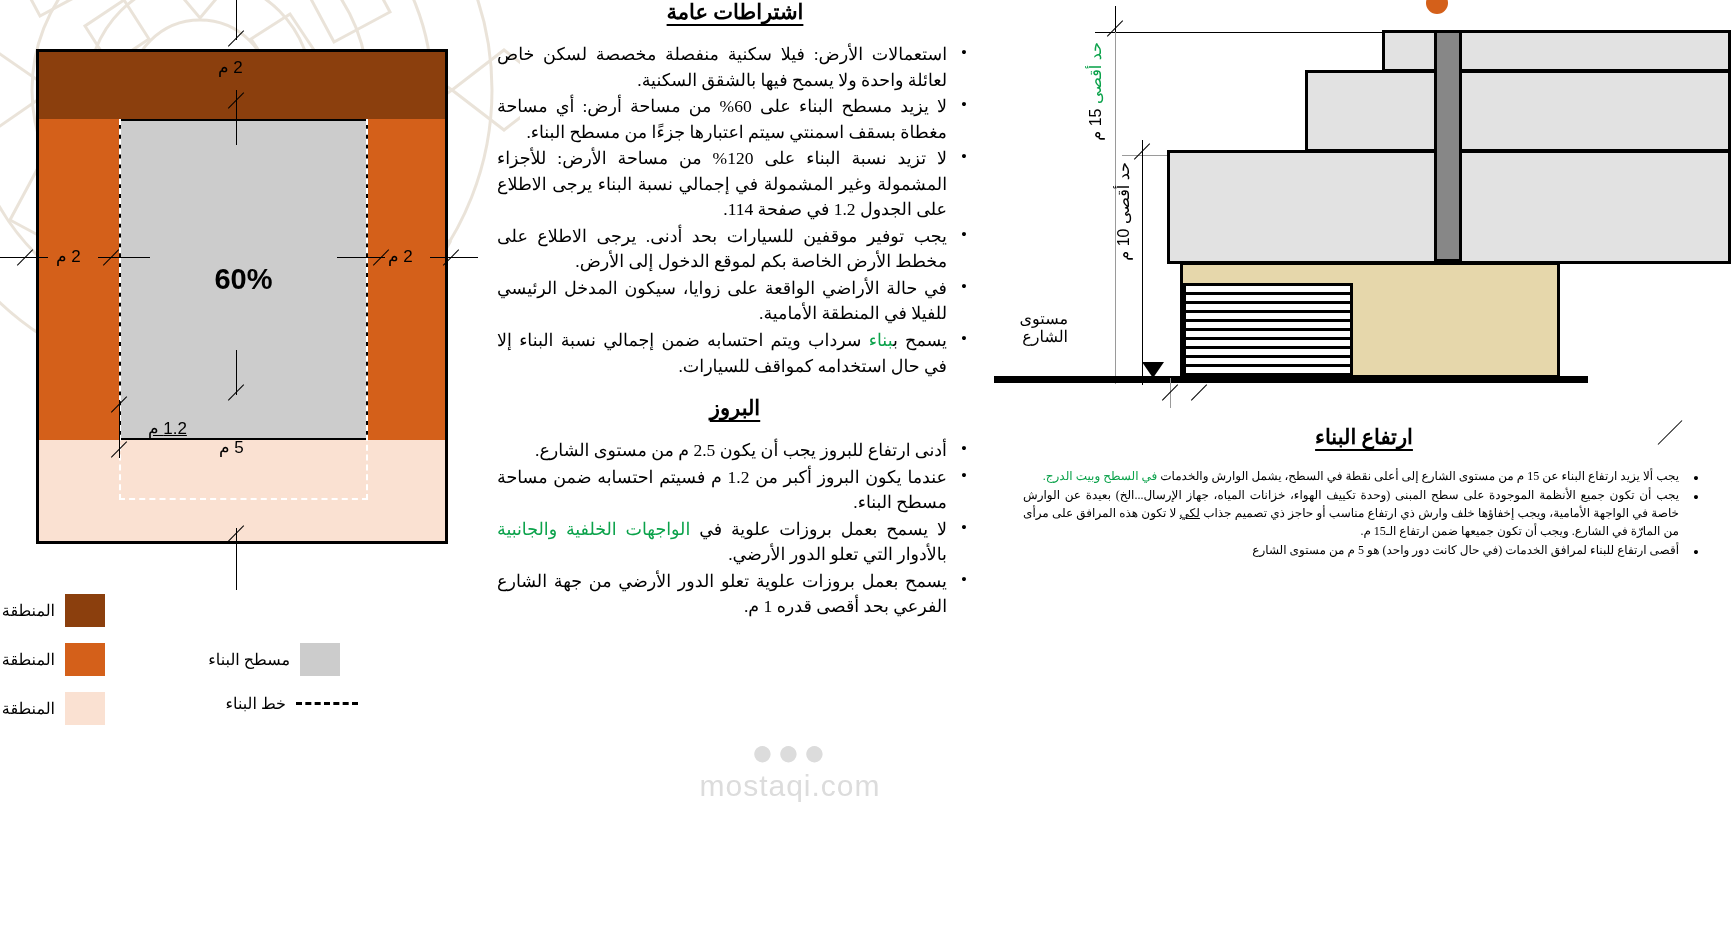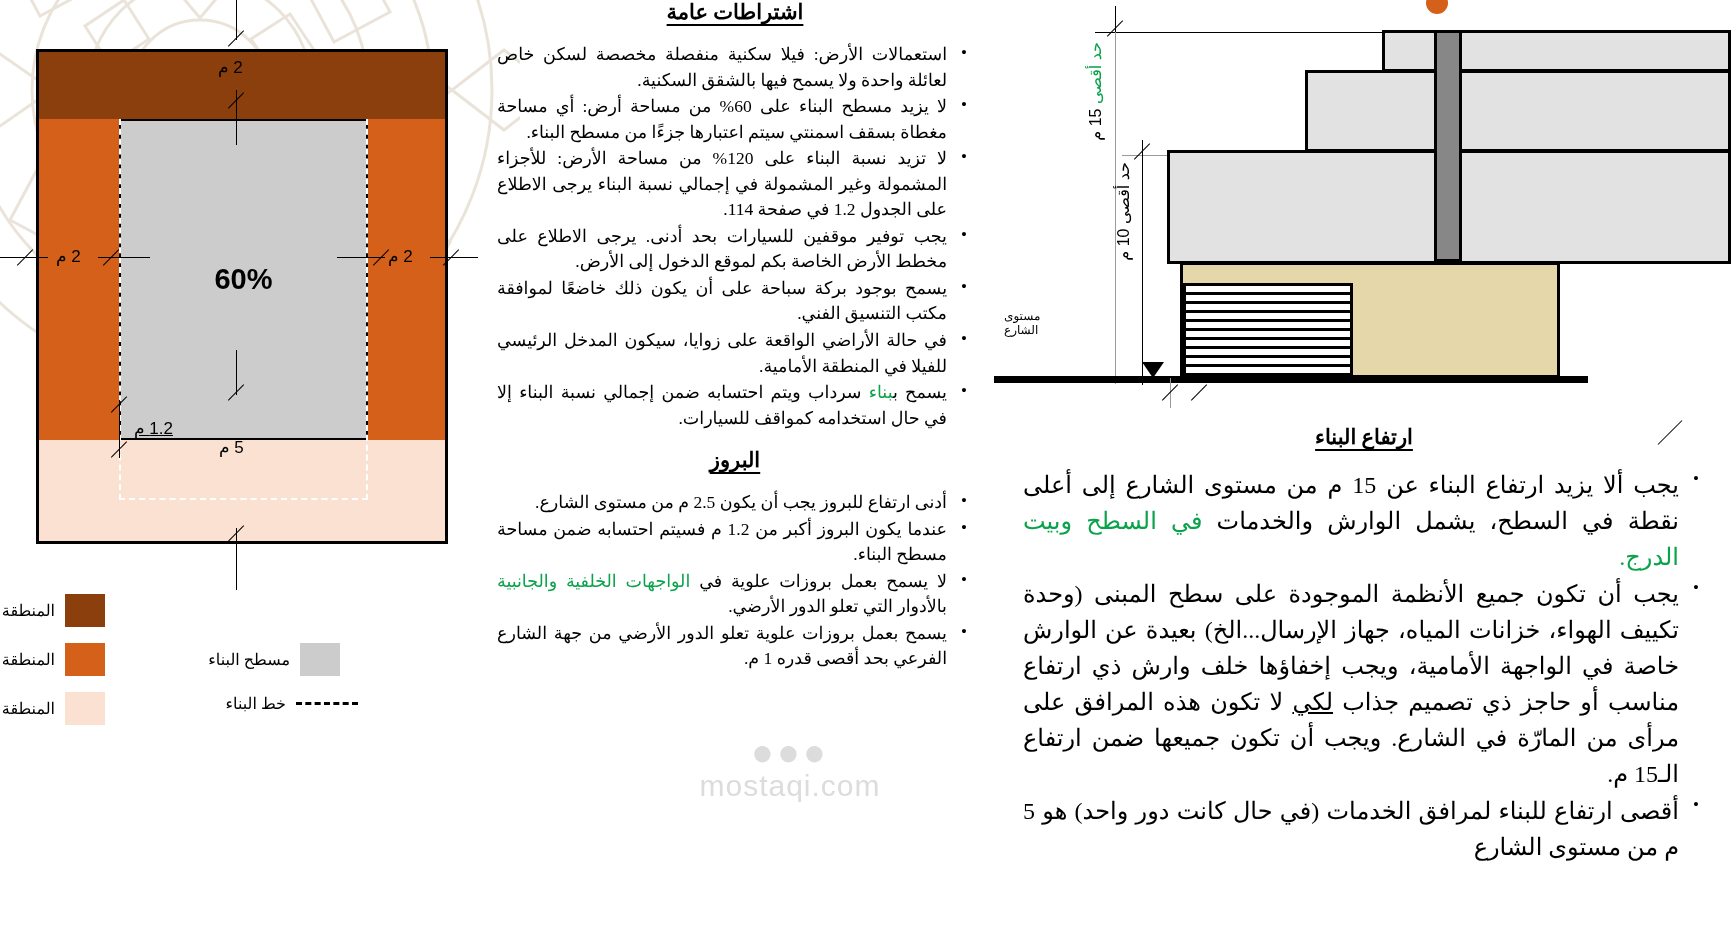--- a/index.html
+++ b/index.html
@@ -262,42 +262,42 @@
     writing-mode: vertical-rl;
     transform: rotate(180deg);
     font-family: "Liberation Sans", sans-serif;
     font-size: 16px;
     white-space: nowrap;
     direction: rtl;
   }
   .street-level-lbl {
     position: absolute;
     font-family: "Liberation Sans", sans-serif;
-    font-size: 12px;
+    font-size: 16px;
     line-height: 1.15;
-    text-align: left;
+    text-align: right;
     color: #000;
     direction: rtl;
   }
   .orange-dot {
     position: absolute;
     left: 436px; top: -8px;
     width: 22px; height: 22px;
     border-radius: 50%;
     background: #d4601a;
   }
   #height-text {
     position: absolute;
     left: 16px; top: 425px;
     width: 716px;
     direction: rtl;
   }
   #height-text .sec-title { margin-bottom: 16px; }
   #height-text ul.bullets > li {
-    font-size: 24px;
+    font-size: 12px;
     line-height: 1.5;
   }
   .leader-small {
     position: absolute;
     left: 663px; top: 432px;
     width: 34px; height: 1px;
     background: #000;
     transform: rotate(-45deg);
   }
 </style>
@@ -369,21 +369,21 @@
 
     <div class="dim-line dim-h" style="left:337px; top:257px; width:48px;"></div>
     <div class="tick" style="left:370px; top:257px;"></div>
     <div class="dim-txt" style="left:388px; top:246px;">2 م</div>
     <div class="dim-line dim-h" style="left:430px; top:257px; width:48px;"></div>
     <div class="tick" style="left:440px; top:257px;"></div>
 
     <div class="dim-line dim-v" style="left:119px; top:400px; height:58px;"></div>
     <div class="tick" style="left:108px; top:404px;"></div>
     <div class="tick" style="left:108px; top:449px;"></div>
-    <div class="dim-txt" style="left:134px; top:418px;text-decoration:underline;">1.2 م</div>
+    <div class="dim-txt" style="left:148px; top:418px;text-decoration:underline;">1.2 م</div>
 
     <div class="dim-line dim-v" style="left:236px; top:350px; height:45px;"></div>
     <div class="tick" style="left:225px; top:392px;"></div>
 
     <div class="dim-txt" style="left:219px; top:437px;">5 م</div>
     <div class="dim-line dim-v" style="left:236px; top:528px; height:62px;"></div>
     <div class="tick" style="left:225px; top:533px;"></div>
 
     <div id="legend">
       <div class="legend-row" style="right:365px; top:0px;">
@@ -410,21 +410,20 @@
   </div>
 
   <div id="general-panel">
     <h2 class="sec-title">اشتراطات عامة</h2>
 
     <ul class="bullets">
       <li>استعمالات الأرض: فيلا سكنية منفصلة مخصصة لسكن خاص لعائلة واحدة ولا يسمح فيها بالشقق السكنية.</li>
       <li>لا يزيد مسطح البناء على 60% من مساحة أرض: أي مساحة مغطاة بسقف اسمنتي سيتم اعتبارها جزءًا من مسطح البناء.</li>
       <li>لا تزيد نسبة البناء على 120% من مساحة الأرض: للأجزاء المشمولة وغير المشمولة في إجمالي نسبة البناء يرجى الاطلاع على الجدول 1.2 في صفحة 114.</li>
       <li>يجب توفير موقفين للسيارات بحد أدنى. يرجى الاطلاع على مخطط الأرض الخاصة بكم لموقع الدخول إلى الأرض.</li>
-      <li>يسمح بوجود بركة سباحة على أن يكون ذلك خاضعًا لموافقة مكتب التنسيق الفني.</li>
       <li>في حالة الأراضي الواقعة على زوايا، سيكون المدخل الرئيسي للفيلا في المنطقة الأمامية.</li>
       <li><span>يسمح ب</span><span class="green">بناء</span><span> سرداب ويتم احتسابه ضمن إجمالي نسبة البناء إلا في حال استخدامه كمواقف للسيارات.</span></li>
     </ul>
 
     <h2 class="sec-title" style="margin-top:8px;">البروز</h2>
 
     <ul class="bullets">
       <li>أدنى ارتفاع للبروز يجب أن يكون 2.5 م من مستوى الشارع.</li>
       <li>عندما يكون البروز أكبر من 1.2 م فسيتم احتسابه ضمن مساحة مسطح البناء.</li>
       <li><span>لا يسمح بعمل بروزات علوية في </span><span class="green">الواجهات الخلفية والجانبية</span><span> بالأدوار التي تعلو الدور الأرضي.</span></li>

